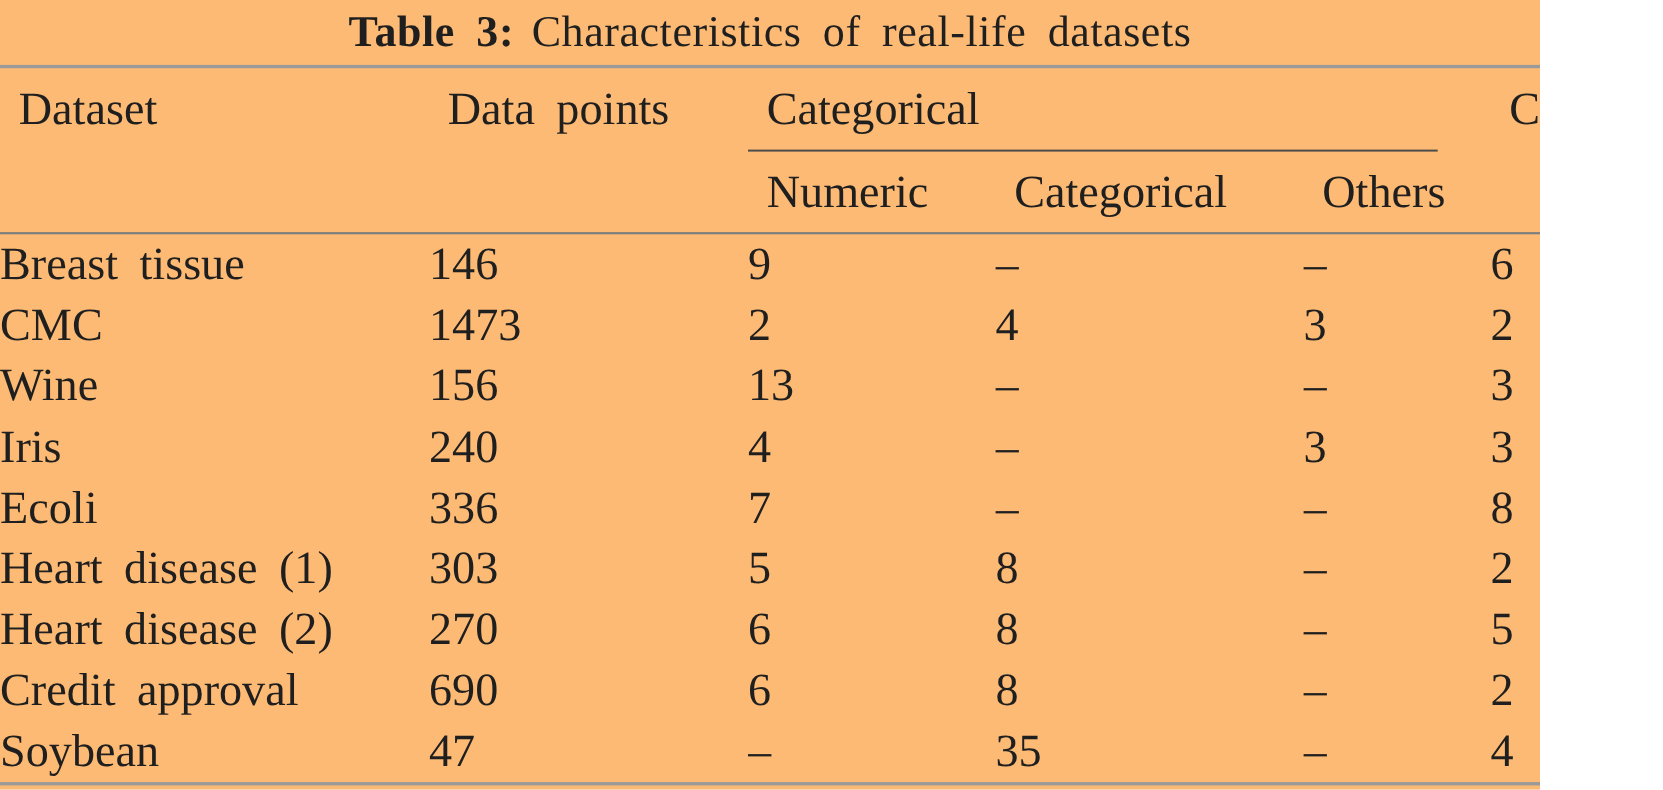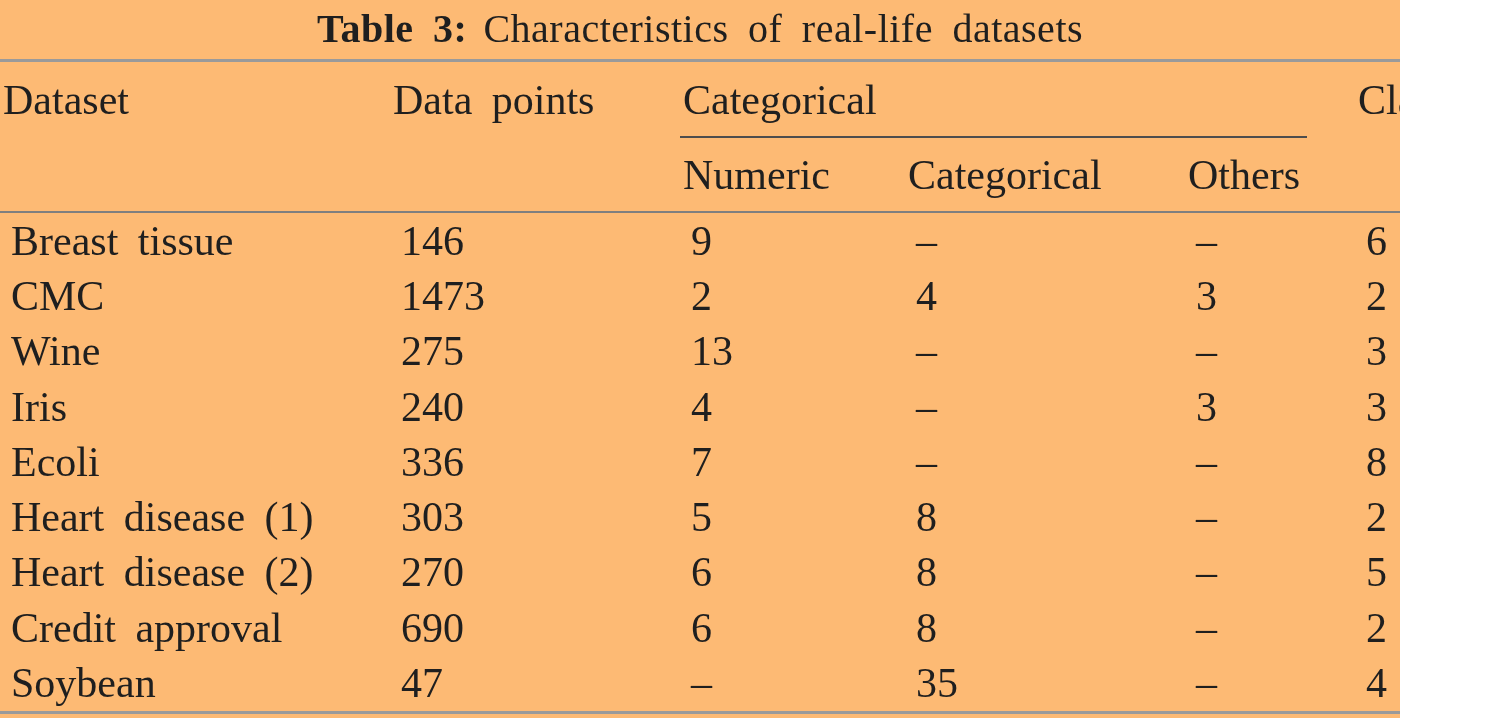--- a/index.html
+++ b/index.html
@@ -36,21 +36,21 @@
   .grid6 {
     display: grid;
     grid-template-columns: 390px 290px 225px 280px 170px 1fr;
   }
   .thead { border-bottom: 2px solid #7f7f7f; }
   .hrow1 { height: 76px; }
   .hrow2 { height: 73px; }
   .hcell {
     display: flex;
     align-items: center;
-    padding-left: 3px;
+    padding-left: 17px;
     box-sizing: border-box;
     white-space: nowrap;
     overflow: hidden;
   }
   .attr-group {
     grid-column: 3 / span 3;
     position: relative;
     align-items: center;
   }
   .attr-underline {
@@ -59,21 +59,21 @@
     bottom: 0;
     width: 627px;
     height: 2px;
     background: #4d4d4d;
   }
   .tbody .grid6 { grid-auto-rows: 55.3px; }
   .cell {
     height: 55.3px;
     display: flex;
     align-items: center;
-    padding-left: 11px;
+    padding-left: 0;
     box-sizing: border-box;
     white-space: nowrap;
     overflow: hidden;
   }
 </style>
 </head>
 <body>
 
 <div class="page">
 
@@ -119,21 +119,21 @@
         <div class="cell">CMC</div>
         <div class="cell">1473</div>
         <div class="cell">2</div>
         <div class="cell">4</div>
         <div class="cell">3</div>
         <div class="cell">2</div>
       </div>
 
       <div class="grid6">
         <div class="cell">Wine</div>
-        <div class="cell">275</div>
+        <div class="cell">156</div>
         <div class="cell">13</div>
         <div class="cell">–</div>
         <div class="cell">–</div>
         <div class="cell">3</div>
       </div>
 
       <div class="grid6">
         <div class="cell">Iris</div>
         <div class="cell">240</div>
         <div class="cell">4</div>

